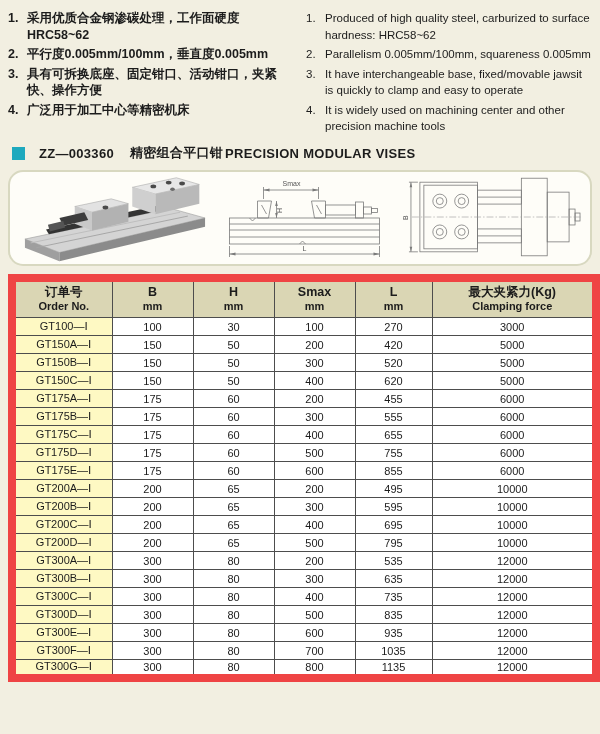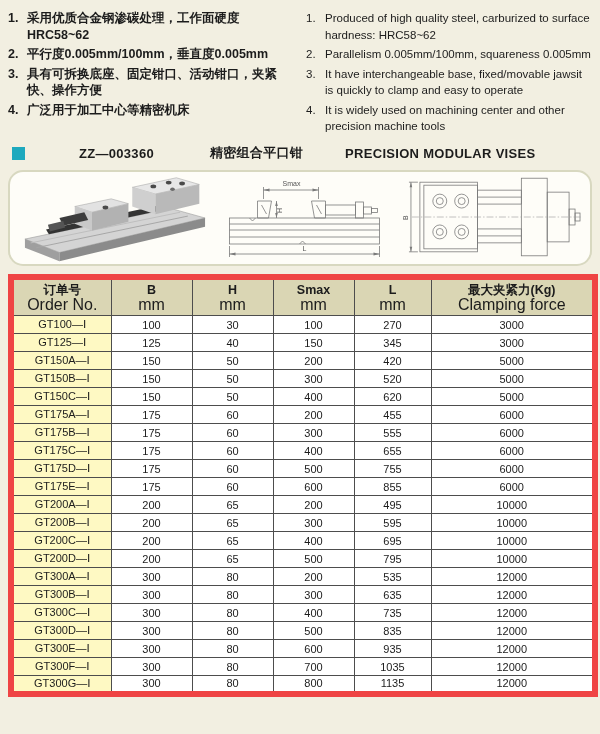--- a/index.html
+++ b/index.html
@@ -14,21 +14,21 @@
 
   
   .features { display:flex; gap:16px; height:126px; overflow:hidden; margin-top:2px; }
   .feat-col.cn { flex:0 0 282px; font-weight:bold; font-size:12.5px; }
   .feat-col.en { flex:1; font-size:11.5px; }
   .feat-item { display:flex; line-height:16.5px; margin-bottom:3px; }
   .feat-num { flex:0 0 19px; }
   .feat-text { flex:1; }
 
   
-  .title-row { display:flex; align-items:center; margin:8px 0 8px 4px; font-size:13px; font-weight:bold; letter-spacing:.3px;gap:40px; }
+  .title-row { display:flex; align-items:center; margin:8px 0 8px 4px; font-size:13px; font-weight:bold; letter-spacing:.3px; }
   .bullet { width:13px; height:13px; background:#1ea9be; flex:none; }
   .t-code { margin-left:14px; }
   .t-cn   { margin-left:16px;text-align:center; }
   .t-en   { margin-left:2px; }
 
   
   .panel {
     background:#fefdf8;
     border:2px solid #d8d8c0;
     border-radius:15px;
@@ -40,35 +40,35 @@
     overflow:hidden;
   }
   .panel svg { display:block; }
 
   
   table.spec {
     width:584px;
     margin-top:8px;
     border-collapse:collapse;
     table-layout:fixed;
-    border:6px solid #ef4444;
+    border:8px solid #ef4444;
     background:#fff;
   }
   table.spec th, table.spec td {
     border:1px solid #4d4d4d;
     text-align:center;
     vertical-align:middle;
   }
   table.spec thead th {
     background:#dad6b4;
     font-weight:normal;
     padding:3px 0 4px 0;
   }
   table.spec thead .h1 { font-size:12.5px; line-height:15px; font-weight:bold; }
-  table.spec thead .h2 { font-size:16px; line-height:13px; font-weight:normal; }
+  table.spec thead .h2 { font-size:11px; line-height:13px; font-weight:bold; }
   table.spec tbody td {
     height:18px;
     font-size:11px;
     padding:0;
     background:#ffffff;
   }
   table.spec tbody td.order-col { background:#fef9c3; }
 
   .dim-text { font-size:7px; fill:#555; font-family:"Liberation Sans","DejaVu Sans",sans-serif; }
   .draw { stroke:#7a7a7a; fill:none; stroke-width:0.8; }
@@ -250,28 +250,20 @@
     <tbody>
         <tr>
           <td class="order-col">GT100—Ⅰ</td>
           <td>100</td>
           <td>30</td>
           <td>100</td>
           <td>270</td>
           <td>3000</td>
         </tr>
         <tr>
-          <td class="order-col">GT125—Ⅰ</td>
-          <td>125</td>
-          <td>40</td>
-          <td>150</td>
-          <td>345</td>
-          <td>3000</td>
-        </tr>
-        <tr>
           <td class="order-col">GT150A—Ⅰ</td>
           <td>150</td>
           <td>50</td>
           <td>200</td>
           <td>420</td>
           <td>5000</td>
         </tr>
         <tr>
           <td class="order-col">GT150B—Ⅰ</td>
           <td>150</td>

